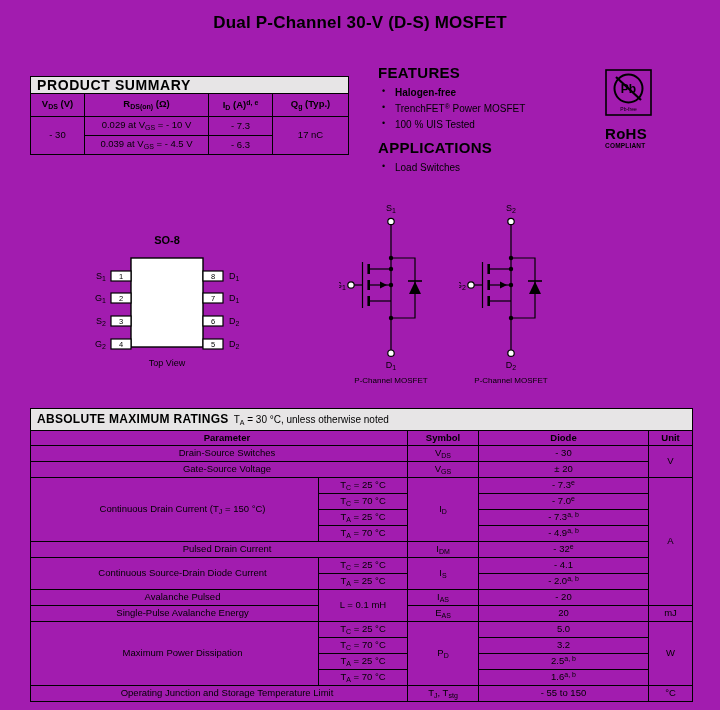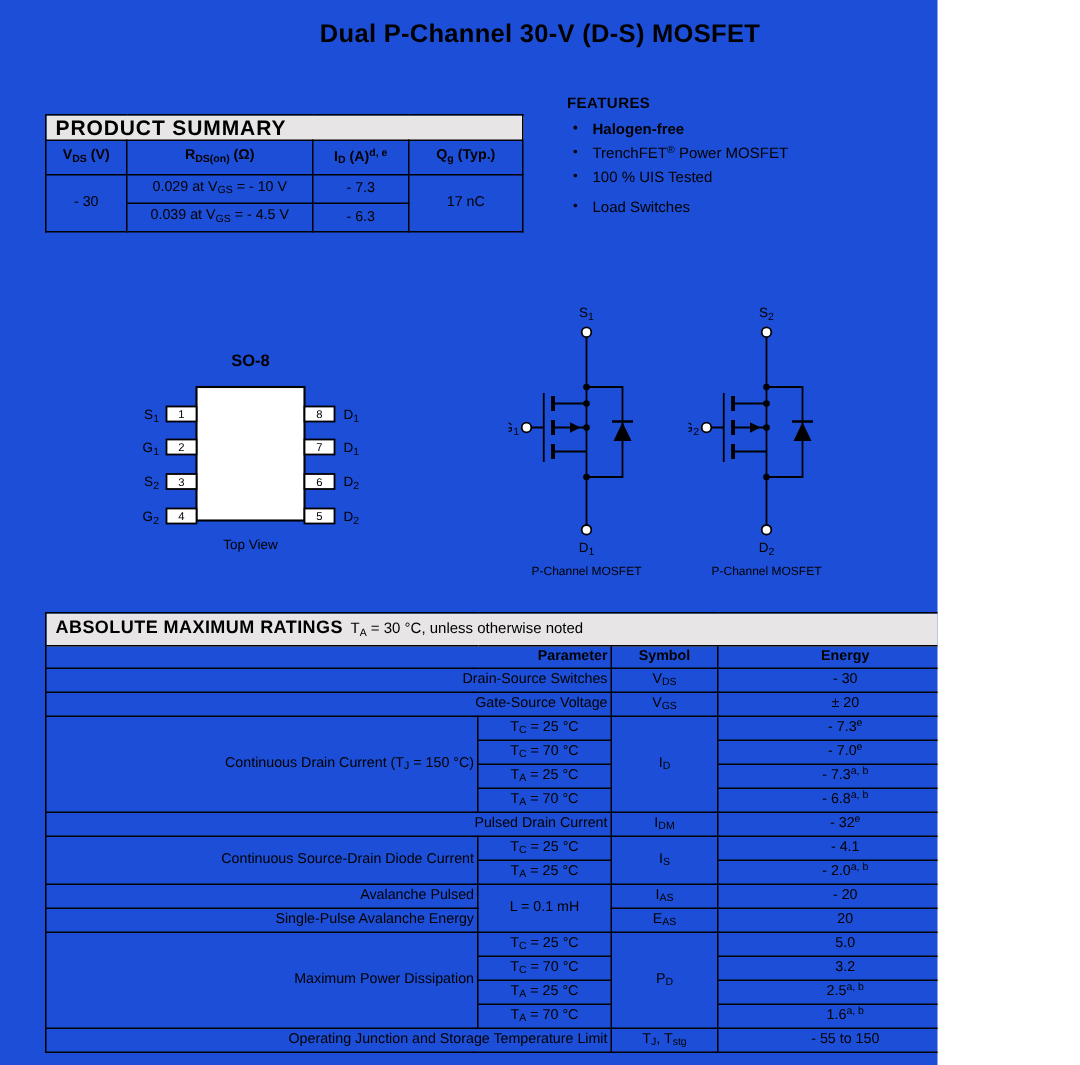--- a/index.html
+++ b/index.html
@@ -1,45 +1,45 @@
 <!DOCTYPE html>
 <html><head>
 <meta charset="utf-8">
 <style>
   * { margin:0; padding:0; box-sizing:border-box; }
   body { background:#fff; font-family:"Liberation Sans","DejaVu Sans",sans-serif; color:#000; }
-  .page { position:relative; width:625px; height:710px; background:#1d4ed8; overflow:hidden; }
+  .page { position:relative; width:720px; height:710px; background:#a21caf; overflow:hidden; }
 
   .doc-title { position:absolute; left:0; top:13px; width:720px; text-align:center;
                font-size:17px; font-weight:bold; letter-spacing:0.2px; }
 
   
   table { border-collapse:collapse; table-layout:fixed; }
   td, th { border:1px solid #000; font-size:9.5px; font-weight:normal;
            text-align:center; vertical-align:middle; padding:0 2px; line-height:1.15; }
   .ttl-row th { background:#e7e5e6; text-align:left; padding-left:6px; font-weight:bold; }
   .hdr-row th { font-weight:bold; }
   .sb  { font-size:7px; vertical-align:-0.25em; }
   .sup { font-size:7px; vertical-align:0.45em; }
-  .left { text-align:right; padding-left:18px; }
+  .left { text-align:center; padding-left:18px; }
 
   .ps-table { position:absolute; left:30px; top:76px; width:318px; border:1.5px solid #000; }
   .ps-table .ttl-row th { font-size:14px; letter-spacing:0.6px; height:17px; }
   .ps-table .hdr-row th { height:23px; }
   .ps-table td { height:19px; }
 
   .amr-table { position:absolute; left:30px; top:408px; width:662px; border:1.5px solid #000; }
   .amr-table .ttl-row th { height:22px; font-size:12px; letter-spacing:0.3px; }
   .amr-table .ttl-row .subtl { font-weight:normal; font-size:10px; letter-spacing:0; margin-left:5px; }
   .amr-table .hdr-row th { height:15px; border-bottom:1.5px solid #000; }
   .amr-table td { height:16px; }
 
   
   .feat-block { position:absolute; left:378px; top:64px; width:230px; }
-  .feat-block h2 { font-size:10px; font-weight:bold; letter-spacing:0.3px; margin-bottom:6px; }
+  .feat-block h2 { font-size:15px; font-weight:bold; letter-spacing:0.3px; margin-bottom:6px; }
   .bullet-item { display:flex; font-size:10px; margin:0 0 5px 4px; line-height:1.1; }
   .bullet-item .dot { width:13px; font-size:9px; }
   .bullet-item.bold-item { font-weight:bold; }
   .apps-block { margin-top:9px; }
 
   
   .rohs { position:absolute; left:605px; top:69px; width:70px; }
   .rohs-name { font-size:15px; font-weight:bold; margin-top:4px; letter-spacing:0.3px; }
   .rohs-compliant { font-size:6.5px; font-weight:bold; letter-spacing:0.2px; }
 
@@ -101,27 +101,39 @@
     </div>
     <div class="bullet-item">
       <span class="dot">•</span>
       <span><span>TrenchFET</span><span class="sup">®</span><span> Power MOSFET</span></span>
     </div>
     <div class="bullet-item">
       <span class="dot">•</span>
       <span><span>100 % UIS Tested</span></span>
     </div>
     <div class="apps-block">
+      <h2>APPLICATIONS</h2>
       <div class="bullet-item">
         <span class="dot">•</span>
         <span><span>Load Switches</span></span>
       </div>
     </div>
   </div>
 
+  <div class="rohs">
+    <svg width="48" height="48" viewBox="0 0 48 48">
+      <rect x="1" y="1" width="45" height="45" fill="none" stroke="#000" stroke-width="1.6"></rect>
+      <circle cx="23.5" cy="19.5" r="14" fill="none" stroke="#000" stroke-width="2"></circle>
+      <text x="23.5" y="24" text-anchor="middle" class="svg-pb">Pb</text>
+      <line x1="11" y1="8" x2="36" y2="31" stroke="#000" stroke-width="2.2"></line>
+      <text x="23.5" y="42" text-anchor="middle" class="svg-pbfree">Pb-free</text>
+    </svg>
+    <div class="rohs-name">RoHS</div>
+    <div class="rohs-compliant">COMPLIANT</div>
+  </div>
 
   <svg class="so8-svg" width="200" height="150" viewBox="0 0 200 150">
     <text x="87" y="16" text-anchor="middle" class="svg-pkg-name">SO-8</text>
     <rect x="51" y="30" width="72" height="89" fill="#fff" stroke="#000" stroke-width="1.4"></rect>
 
     <g>
       <rect x="31" y="43" width="20" height="10" fill="#fff" stroke="#000" stroke-width="1.2"></rect>
       <text x="41" y="50.8" text-anchor="middle" class="svg-pin">1</text>
       <text x="26" y="51" text-anchor="end" class="svg-lbl"><tspan>S</tspan><tspan class="svg-sub" dy="2">1</tspan></text>
     </g>
@@ -233,21 +245,21 @@
         <col style="width:170px">
         <col style="width:44px">
       </colgroup>
     <tbody>
         <tr class="ttl-row">
       <th colspan="5"><span>ABSOLUTE MAXIMUM RATINGS</span><span class="subtl"><span>T</span><span class="sb">A</span><span> = 30 °C, unless otherwise noted</span></span></th>
     </tr>
     <tr class="hdr-row">
       <th colspan="2" class="left">Parameter</th>
       <th>Symbol</th>
-      <th>Energy</th>
+      <th>Diode</th>
       <th>Unit</th>
     </tr>
     <tr>
       <td colspan="2" class="left">Drain-Source Switches</td>
       <td><span>V</span><span class="sb">DS</span></td>
       <td><span>- 30</span></td>
       <td rowspan="2">V</td>
     </tr>
     <tr>
       <td colspan="2" class="left">Gate-Source Voltage</td>
@@ -264,21 +276,21 @@
     <tr>
       <td><span>T</span><span class="sb">C</span><span> = 70 °C</span></td>
       <td><span>- 7.0</span><span class="sup">e</span></td>
     </tr>
     <tr>
       <td><span>T</span><span class="sb">A</span><span> = 25 °C</span></td>
       <td><span>- 7.3</span><span class="sup">a, b</span></td>
     </tr>
     <tr>
       <td><span>T</span><span class="sb">A</span><span> = 70 °C</span></td>
-      <td><span>- 6.8</span><span class="sup">a, b</span></td>
+      <td><span>- 4.9</span><span class="sup">a, b</span></td>
     </tr>
     <tr>
       <td colspan="2" class="left">Pulsed Drain Current</td>
       <td><span>I</span><span class="sb">DM</span></td>
       <td><span>- 32</span><span class="sup">e</span></td>
     </tr>
     <tr>
       <td rowspan="2" class="left">Continuous Source-Drain Diode Current</td>
       <td><span>T</span><span class="sb">C</span><span> = 25 °C</span></td>
       <td rowspan="2"><span>I</span><span class="sb">S</span></td>

